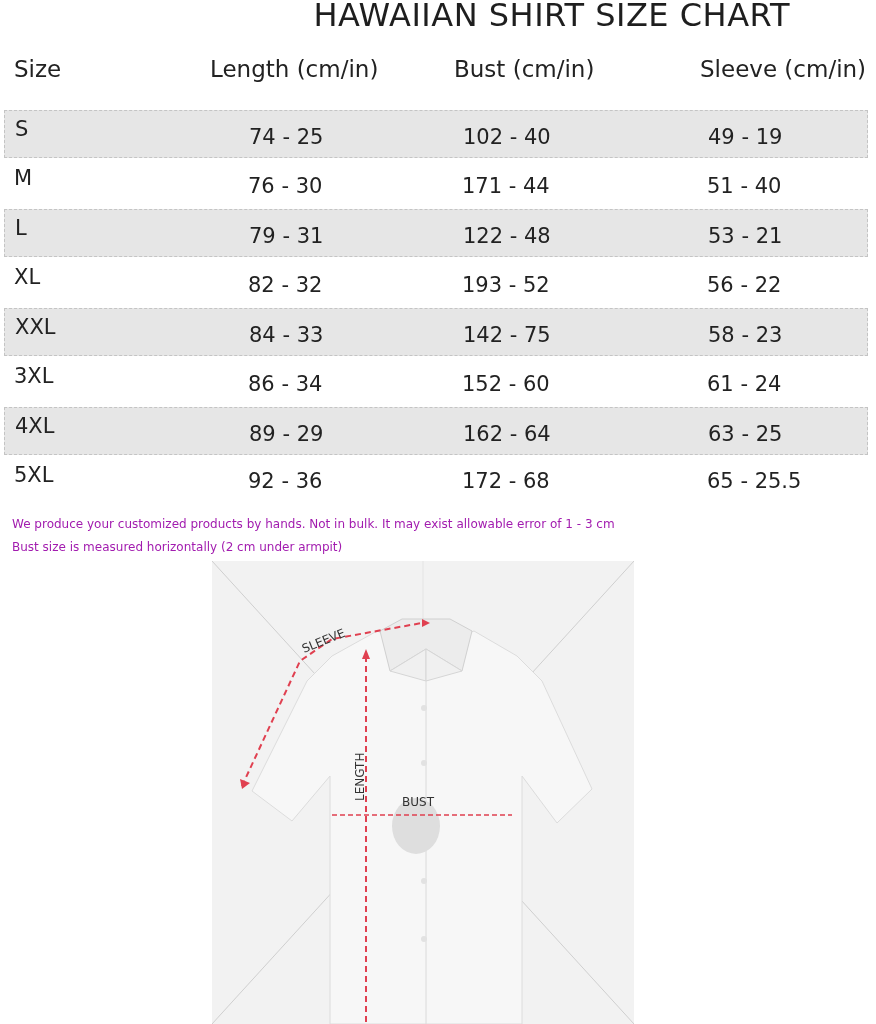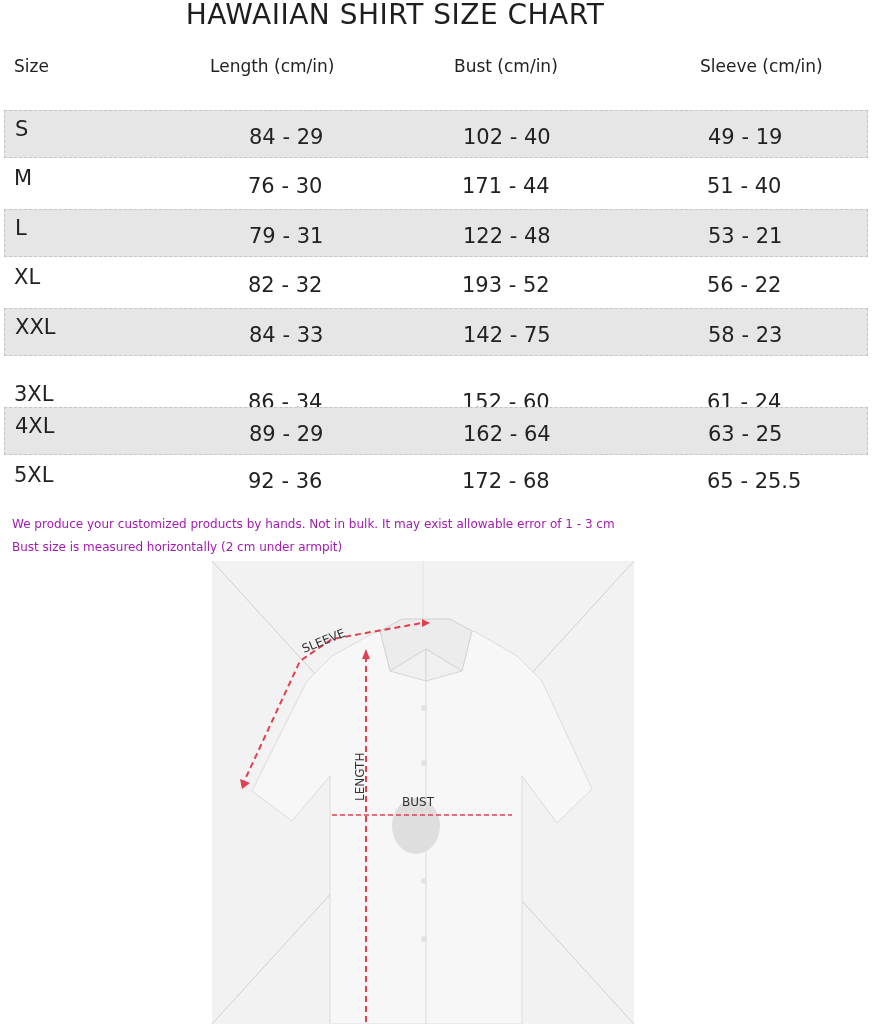--- a/index.html
+++ b/index.html
@@ -1,38 +1,38 @@
 <!DOCTYPE html>
 <html><head>
 <meta charset="utf-8">
 <style>
   html,body{margin:0;padding:0;background:#ffffff;}
   body{width:876px;height:1024px;position:relative;overflow:hidden;font-family:"DejaVu Sans",sans-serif;color:#222;}
-  .title{position:absolute;top:0;left:0;width:790px;text-align:center;font-size:28px;letter-spacing:0.5px;line-height:30px;top:0px;color:#1e1e1e;}
-  .hdr{position:absolute;top:56px;font-size:17px;color:#222;}
+  .title{position:absolute;top:0;left:0;width:790px;text-align:right;font-size:32px;letter-spacing:0.5px;line-height:30px;top:0px;color:#1e1e1e;}
+  .hdr{position:absolute;top:56px;font-size:23px;color:#222;}
   .row{position:absolute;left:4px;width:864px;height:48px;box-sizing:border-box;}
   .row.shaded{background:#e6e6e6;border:1px dashed #c4c4c4;}
   .cell{position:absolute;font-size:21px;color:#222;line-height:24px;}
   .note{position:absolute;left:12px;font-size:12px;color:#a21caf;line-height:16px;}
   .diagram{position:absolute;left:212px;top:561px;width:422px;height:463px;background:#f2f2f2;overflow:hidden;}
 </style>
 </head>
 <body>
 
 <div class="title">HAWAIIAN SHIRT SIZE CHART</div>
 
 <div>
   <div class="hdr" style="left:14px">Size</div>
   <div class="hdr" style="left:210px">Length (cm/in)</div>
   <div class="hdr" style="left:454px">Bust (cm/in)</div>
   <div class="hdr" style="left:700px">Sleeve (cm/in)</div>
 
   <div class="row shaded" style="top:110px">
     <span class="cell" style="left:10px;top:6px">S</span>
-    <span class="cell" style="left:244px;top:14px">84 - 29</span>
+    <span class="cell" style="left:244px;top:14px">74 - 25</span>
     <span class="cell" style="left:458px;top:14px">102 - 40</span>
     <span class="cell" style="left:703px;top:14px">49 - 19</span>
   </div>
   <div class="row" style="top:160px">
     <span class="cell" style="left:10px;top:6px">M</span>
     <span class="cell" style="left:244px;top:14px">76 - 30</span>
     <span class="cell" style="left:458px;top:14px">171 - 44</span>
     <span class="cell" style="left:703px;top:14px">51 - 40</span>
   </div>
   <div class="row shaded" style="top:209px">
@@ -46,21 +46,21 @@
     <span class="cell" style="left:244px;top:14px">82 - 32</span>
     <span class="cell" style="left:458px;top:14px">193 - 52</span>
     <span class="cell" style="left:703px;top:14px">56 - 22</span>
   </div>
   <div class="row shaded" style="top:308px">
     <span class="cell" style="left:10px;top:6px">XXL</span>
     <span class="cell" style="left:244px;top:14px">84 - 33</span>
     <span class="cell" style="left:458px;top:14px">142 - 75</span>
     <span class="cell" style="left:703px;top:14px">58 - 23</span>
   </div>
-  <div class="row" style="top:376px">
+  <div class="row" style="top:358px">
     <span class="cell" style="left:10px;top:6px">3XL</span>
     <span class="cell" style="left:244px;top:14px">86 - 34</span>
     <span class="cell" style="left:458px;top:14px">152 - 60</span>
     <span class="cell" style="left:703px;top:14px">61 - 24</span>
   </div>
   <div class="row shaded" style="top:407px">
     <span class="cell" style="left:10px;top:6px">4XL</span>
     <span class="cell" style="left:244px;top:14px">89 - 29</span>
     <span class="cell" style="left:458px;top:14px">162 - 64</span>
     <span class="cell" style="left:703px;top:14px">63 - 25</span>

